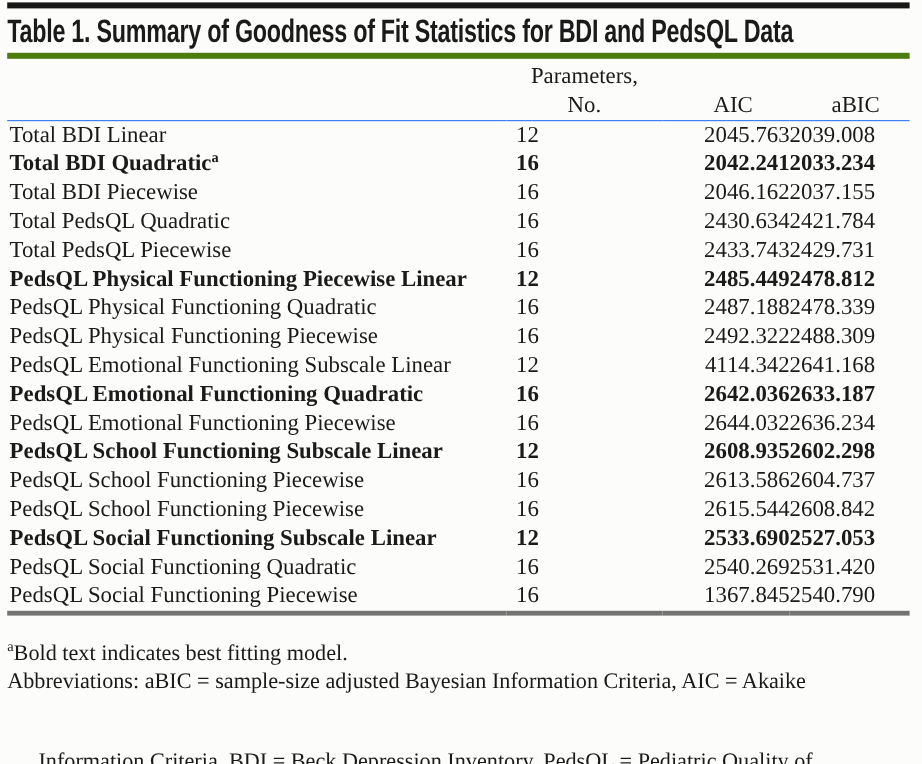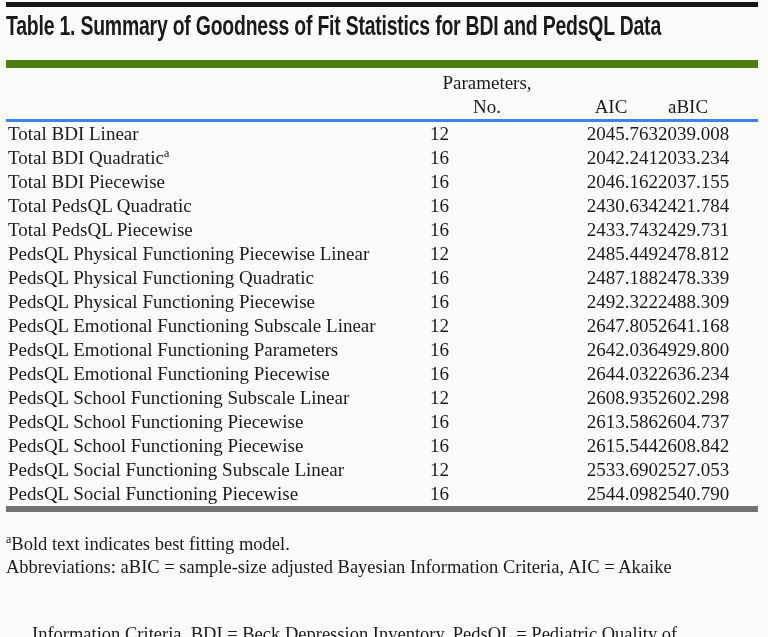--- a/index.html
+++ b/index.html
@@ -17,22 +17,22 @@
     width: 768px;
     height: 637px;
     padding: 0 10px 0 6px;
   }
   .rule-thick {
     height: 5px;
     background: #161616;
     margin-top: 2px;
   }
   .title-row {
-    border-bottom: 8px solid #4d7c0f;
-    padding: 5px 0 20px 0;
+    border-bottom: 5px solid #4d7c0f;
+    padding: 5px 0 4px 0;
     overflow: hidden;
     white-space: nowrap;
   }
   .title-text {
     display: inline-block;
     font-family: "Liberation Sans", sans-serif;
     font-weight: bold;
     font-size: 27px;
     line-height: 28px;
     letter-spacing: -0.3px;
@@ -50,36 +50,36 @@
   col.c-params { width: 130px; }
   col.c-aic { width: 106px; }
   col.c-abic { width: 100px; }
   thead th {
     font-weight: normal;
     padding: 0;
     line-height: 24px;
     vertical-align: bottom;
   }
   thead tr.head-row1 th { padding-top: 3px; }
-  thead { border-bottom: 3px solid #3b82f6; }
+  thead { border-bottom: 1px solid #3b82f6; }
   th.h-params { text-align: center; }
   th.h-aic    { text-align: center; padding-left: 12px; }
-  th.h-abic   { text-align: left; padding-left: 10px; }
+  th.h-abic   { text-align: center; padding-left: 10px; }
   tbody td {
     padding: 0;
     line-height: 24px;
     white-space: nowrap;
     overflow: hidden;
   }
   td.c-label  { text-align: left; padding-left: 2px; }
   td.c-params { text-align: left; padding-left: 8px; }
   td.c-aic    { text-align: right; }
   td.c-abic   { text-align: left; }
-  tbody { border-bottom: 6px solid #737373; }
-  tr.bold td { font-weight: normal; }
+  tbody { border-bottom: 4px solid #737373; }
+  tr.bold td { font-weight: bold; }
   sup {
     font-size: 12px;
     line-height: 0;
   }
   .footnotes {
     padding-top: 21px;
     font-size: 18.5px;
     line-height: 23px;
   }
   .fn, .abbr-line { white-space: nowrap; }
@@ -166,28 +166,28 @@
     </tr>
         <tr>
       <td class="c-label">PedsQL Physical Functioning Piecewise</td>
       <td class="c-params">16</td>
       <td class="c-aic">2492.322</td>
       <td class="c-abic">2488.309</td>
     </tr>
         <tr>
       <td class="c-label">PedsQL Emotional Functioning Subscale Linear</td>
       <td class="c-params">12</td>
-      <td class="c-aic">2647.805</td>
+      <td class="c-aic">4114.342</td>
       <td class="c-abic">2641.168</td>
     </tr>
         <tr class="bold">
-      <td class="c-label">PedsQL Emotional Functioning Parameters</td>
+      <td class="c-label">PedsQL Emotional Functioning Quadratic</td>
       <td class="c-params">16</td>
       <td class="c-aic">2642.036</td>
-      <td class="c-abic">4929.800</td>
+      <td class="c-abic">2633.187</td>
     </tr>
         <tr>
       <td class="c-label">PedsQL Emotional Functioning Piecewise</td>
       <td class="c-params">16</td>
       <td class="c-aic">2644.032</td>
       <td class="c-abic">2636.234</td>
     </tr>
         <tr class="bold">
       <td class="c-label">PedsQL School Functioning Subscale Linear</td>
       <td class="c-params">12</td>
@@ -206,23 +206,29 @@
       <td class="c-aic">2615.544</td>
       <td class="c-abic">2608.842</td>
     </tr>
         <tr class="bold">
       <td class="c-label">PedsQL Social Functioning Subscale Linear</td>
       <td class="c-params">12</td>
       <td class="c-aic">2533.690</td>
       <td class="c-abic">2527.053</td>
     </tr>
         <tr>
+      <td class="c-label">PedsQL Social Functioning Quadratic</td>
+      <td class="c-params">16</td>
+      <td class="c-aic">2540.269</td>
+      <td class="c-abic">2531.420</td>
+    </tr>
+        <tr>
       <td class="c-label">PedsQL Social Functioning Piecewise</td>
       <td class="c-params">16</td>
-      <td class="c-aic">2544.098</td>
+      <td class="c-aic">1367.845</td>
       <td class="c-abic">2540.790</td>
     </tr>
       </tbody>
   </table>
 
   <div class="footnotes">
     <div class="fn"><sup>a</sup><span>Bold text indicates best fitting model.</span></div>
     <div class="abbr">
       <div class="abbr-line">Abbreviations: aBIC = sample-size adjusted Bayesian Information Criteria, AIC = Akaike</div>
       <div class="abbr-line">Information Criteria, BDI = Beck Depression Inventory, PedsQL = Pediatric Quality of</div>

